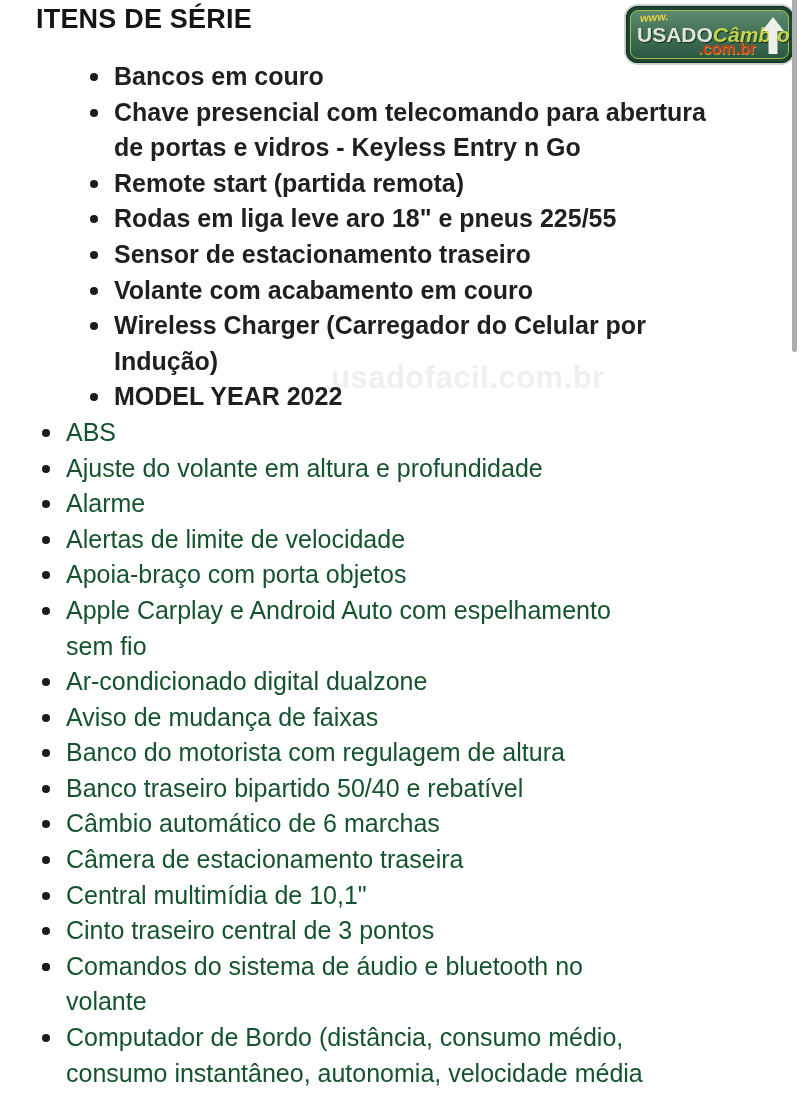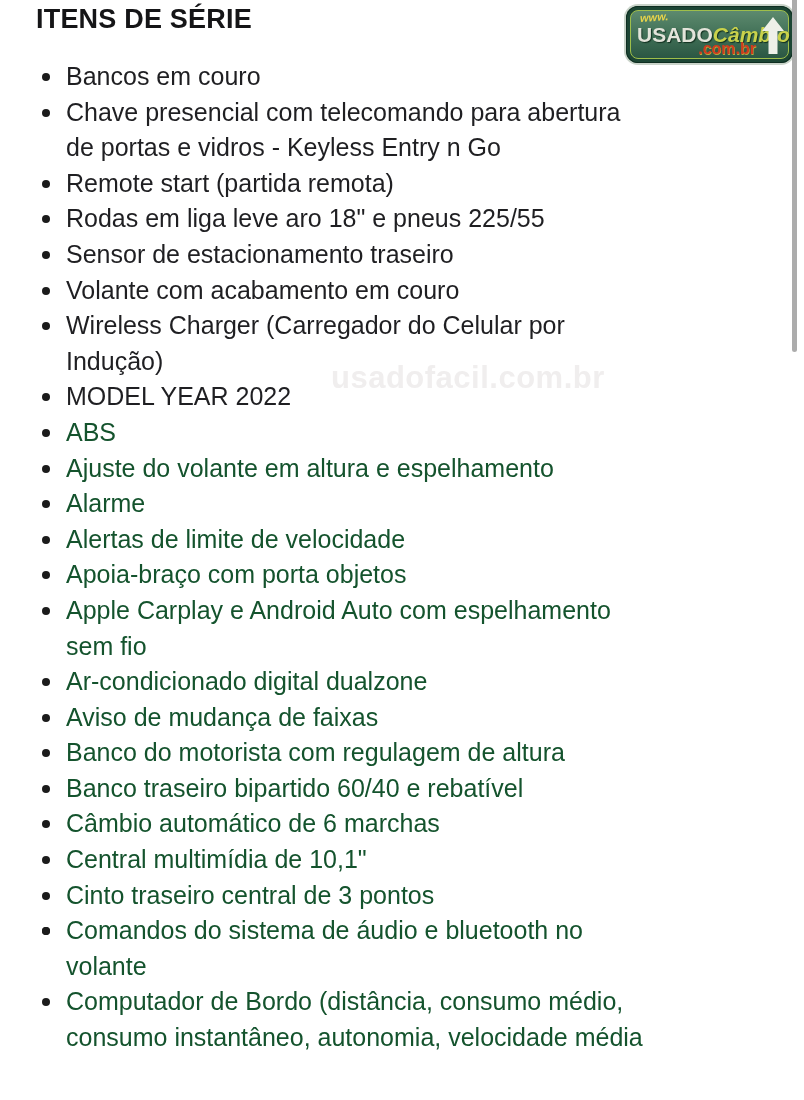--- a/index.html
+++ b/index.html
@@ -65,21 +65,21 @@
     position:absolute; left:0; top:59px; width:804px;
     z-index:1;
   }
   .item {
     position:relative;
     padding-left:66px; padding-right:52px;
     font-size:25px; line-height:35.6px;
     color:#14532d; font-weight:400;
     white-space:pre-line;
   }
-  .item.bold { font-weight:400; color:#1f1f22; }
+  .item.bold { font-weight:700; color:#1f1f22;margin-left:48px; }
   .bullet {
     position:absolute; left:42px; top:14px;
     width:8px; height:8px; border-radius:50%;
     background:#1b1b1b;
   }
 
   
   .scroll-thumb {
     position:absolute; left:792px; top:0;
     width:5px; height:352px;
@@ -113,31 +113,32 @@
     <div class="item bold"><span class="bullet"></span><span>Chave presencial com telecomando para abertura
 de portas e vidros - Keyless Entry n Go</span></div>
     <div class="item bold"><span class="bullet"></span><span>Remote start (partida remota)</span></div>
     <div class="item bold"><span class="bullet"></span><span>Rodas em liga leve aro 18" e pneus 225/55</span></div>
     <div class="item bold"><span class="bullet"></span><span>Sensor de estacionamento traseiro</span></div>
     <div class="item bold"><span class="bullet"></span><span>Volante com acabamento em couro</span></div>
     <div class="item bold"><span class="bullet"></span><span>Wireless Charger (Carregador do Celular por
 Indução)</span></div>
     <div class="item bold"><span class="bullet"></span><span>MODEL YEAR 2022</span></div>
     <div class="item"><span class="bullet"></span><span>ABS</span></div>
-    <div class="item"><span class="bullet"></span><span>Ajuste do volante em altura e espelhamento</span></div>
+    <div class="item"><span class="bullet"></span><span>Ajuste do volante em altura e profundidade</span></div>
     <div class="item"><span class="bullet"></span><span>Alarme</span></div>
     <div class="item"><span class="bullet"></span><span>Alertas de limite de velocidade</span></div>
     <div class="item"><span class="bullet"></span><span>Apoia-braço com porta objetos</span></div>
     <div class="item"><span class="bullet"></span><span>Apple Carplay e Android Auto com espelhamento
 sem fio</span></div>
     <div class="item"><span class="bullet"></span><span>Ar-condicionado digital dualzone</span></div>
     <div class="item"><span class="bullet"></span><span>Aviso de mudança de faixas</span></div>
     <div class="item"><span class="bullet"></span><span>Banco do motorista com regulagem de altura</span></div>
-    <div class="item"><span class="bullet"></span><span>Banco traseiro bipartido 60/40 e rebatível</span></div>
+    <div class="item"><span class="bullet"></span><span>Banco traseiro bipartido 50/40 e rebatível</span></div>
     <div class="item"><span class="bullet"></span><span>Câmbio automático de 6 marchas</span></div>
+    <div class="item"><span class="bullet"></span><span>Câmera de estacionamento traseira</span></div>
     <div class="item"><span class="bullet"></span><span>Central multimídia de 10,1"</span></div>
     <div class="item"><span class="bullet"></span><span>Cinto traseiro central de 3 pontos</span></div>
     <div class="item"><span class="bullet"></span></div>
     <div class="item"><span class="bullet"></span><span>Comandos do sistema de áudio e bluetooth no
 volante</span></div>
     <div class="item"><span class="bullet"></span><span>Computador de Bordo (distância, consumo médio,
 consumo instantâneo, autonomia, velocidade média</span></div>
   </div>
 
 <div class="scroll-thumb"></div>

